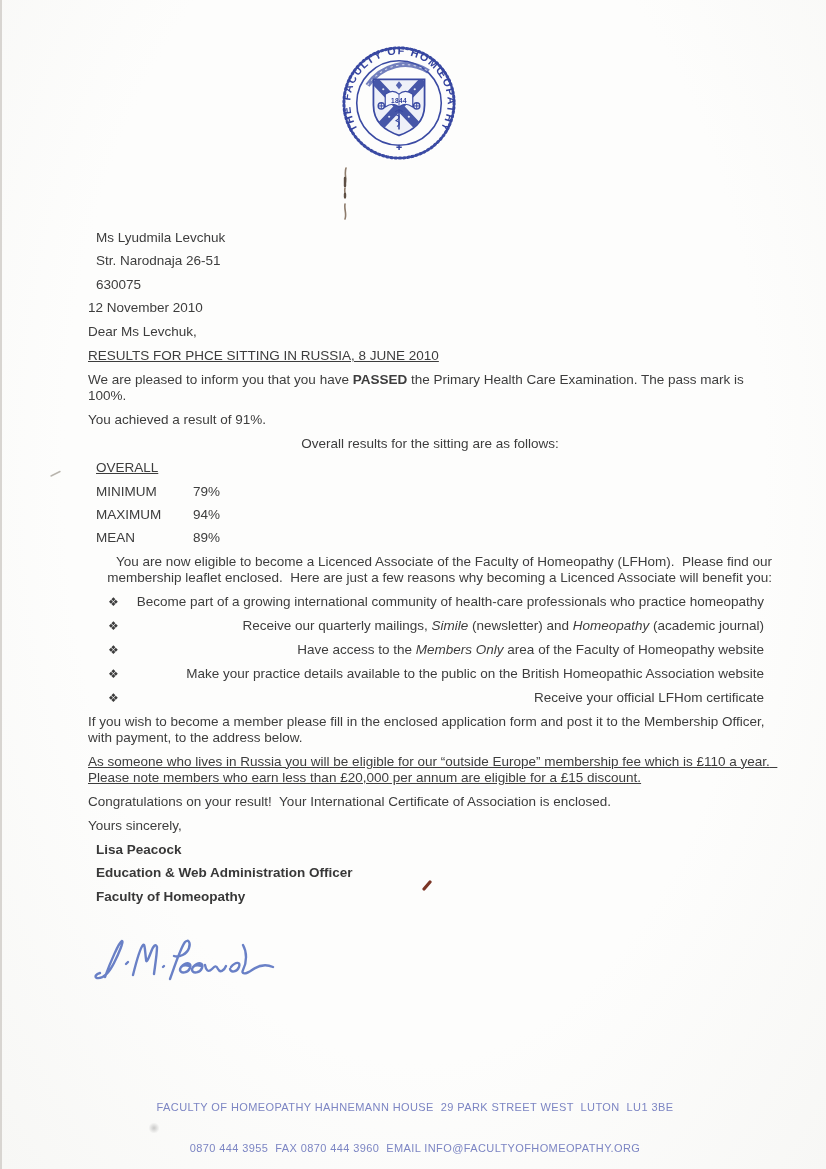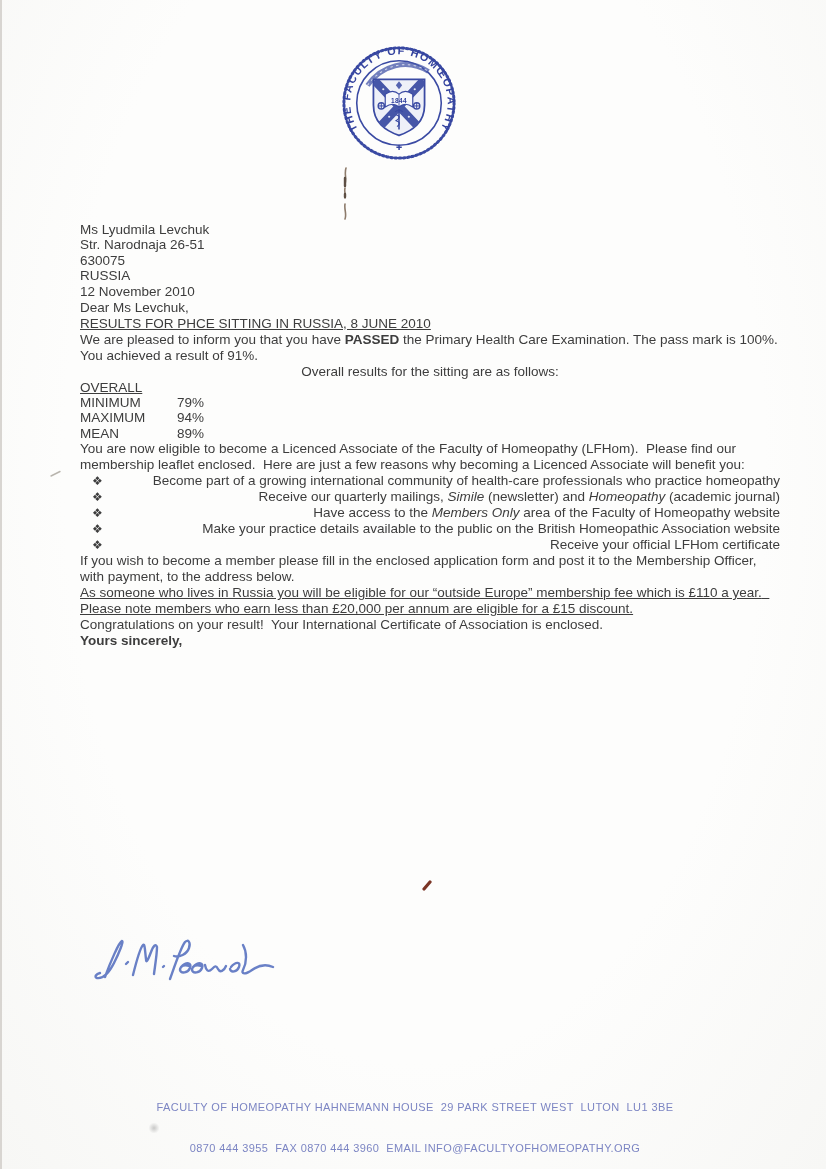--- a/index.html
+++ b/index.html
@@ -14,42 +14,42 @@
     background-image: radial-gradient(ellipse at 50% 40%, #fdfdfc 60%, #f7f7f5 100%);
     border-left:2px solid #d8d5d1;
     box-sizing:border-box;
     color:#3d3d3d;
   }
   .seal { position:absolute; left:338px; top:44px; width:118px; height:118px; }
   .content {
     position:absolute; left:78px; top:222px; width:700px;
     font-size:13.5px; line-height:16px; color:#3d3d3d;
   }
-  .content div, .content p { margin:0; }
+  .content div, .content p { margin:8px; }
   .para { white-space:pre-wrap; }
   .addr { line-height:15.4px; }
   .date { margin-top:26px; }
   .salutation { margin-top:18px; }
   .subject { margin-top:18px; text-decoration:underline; }
   .p-result { margin-top:17px; }
   .p-achieved { margin-top:21px; }
   .p-overall-intro { margin-top:16px;text-align:center; }
   .results { margin-top:14px; line-height:15.4px; }
   .results-heading { text-decoration:underline; }
   .results-row { display:flex; }
   .results-label { width:97px; }
-  .p-eligible { margin-top:19px; }
+  .p-eligible { margin-top:19px;text-align:right; }
   .bullets { margin-top:18px; }
   .bullet { display:flex; }
   .bullet-marker { width:35px; padding-left:12px; box-sizing:border-box; flex:none; font-size:12px; }
   .bullet-text { flex:1; white-space:pre-wrap;text-align:right; }
   .p-member { margin-top:17px; }
   .p-fee { margin-top:23px;text-decoration:underline; }
   .p-congrats { margin-top:15px; }
-  .closing { margin-top:14px;font-weight:bold; }
+  .closing { margin-top:14px; }
   .sigblock { margin-top:34px; font-weight:bold; line-height:15.4px; color:#383838; }
   .signature-svg { position:absolute; left:84px; top:933px; width:195px; height:50px; }
   .footer {
     position:absolute; left:0; top:1074px; width:826px;
     text-align:center; font-size:11px; line-height:13.5px;
     letter-spacing:0.4px; white-space:pre-wrap;
   }
   .artifact { position:absolute; pointer-events:none; }
   .artifact-blur {
     left:146px; top:1122px; width:12px; height:12px; border-radius:50%;
@@ -118,21 +118,20 @@
     <path d="M 1,6 L 10,1.5" stroke="#b9b5ae" stroke-width="1.4" stroke-linecap="round"></path>
   </svg>
   <div class="artifact artifact-blur"></div>
 
   <div class="content">
 
     <div class="addr">
       <div>Ms Lyudmila Levchuk</div>
       <div>Str. Narodnaja 26-51</div>
       <div>630075</div>
-      <div>RUSSIA</div>
     </div>
 
     <div class="date">12 November 2010</div>
 
     <div class="salutation">Dear Ms Levchuk,</div>
 
     <div class="subject">RESULTS FOR PHCE SITTING IN RUSSIA, 8 JUNE 2010</div>
 
     <p class="para p-result"><span>We are pleased to inform you that you have </span><b>PASSED</b><span> the Primary Health Care Examination. The pass mark is 100%.</span></p>
 
@@ -182,20 +181,25 @@
     </div>
 
     <p class="para p-member">If you wish to become a member please fill in the enclosed application form and post it to the Membership Officer, with payment, to the address below.</p>
 
     <p class="para p-fee">As someone who lives in Russia you will be eligible for our “outside Europe” membership fee which is £110 a year.  Please note members who earn less than £20,000 per annum are eligible for a £15 discount.</p>
 
     <p class="para p-congrats">Congratulations on your result!  Your International Certificate of Association is enclosed.</p>
 
     <div class="closing">Yours sincerely,</div>
 
+    <div class="sigblock">
+      <div>Lisa Peacock</div>
+      <div>Education &amp; Web Administration Officer</div>
+      <div>Faculty of Homeopathy</div>
+    </div>
   </div>
 
   <svg class="signature-svg" viewBox="0 0 195 50">
     <g fill="none" stroke="#5d76c2" stroke-width="2.4" stroke-linecap="round" stroke-linejoin="round" opacity="0.92">
       <path d="M 19,44 C 24,30 33,9 36,8 C 38,8 33,20 28,30 C 24,38 18,46 11,45 C 8,44 10,41 14,40"></path>
       <path d="M 40,31 L 42,29"></path>
       <path d="M 47,42 C 50,30 54,15 57,12 C 59,10 59,19 60,26 C 60,31 62,27 65,19 C 67,13 70,10 71,14 C 71,21 69,33 68,41"></path>
       <path d="M 77,34 L 78,33"></path>
       <path d="M 84,46 C 89,32 95,14 99,9 C 102,6 105,9 103,15 C 101,21 93,25 88,23"></path>
       <path d="M 95,34 C 101,28 106,30 104,35 C 102,40 95,41 94,37 C 94,33 99,31 103,33"></path>

